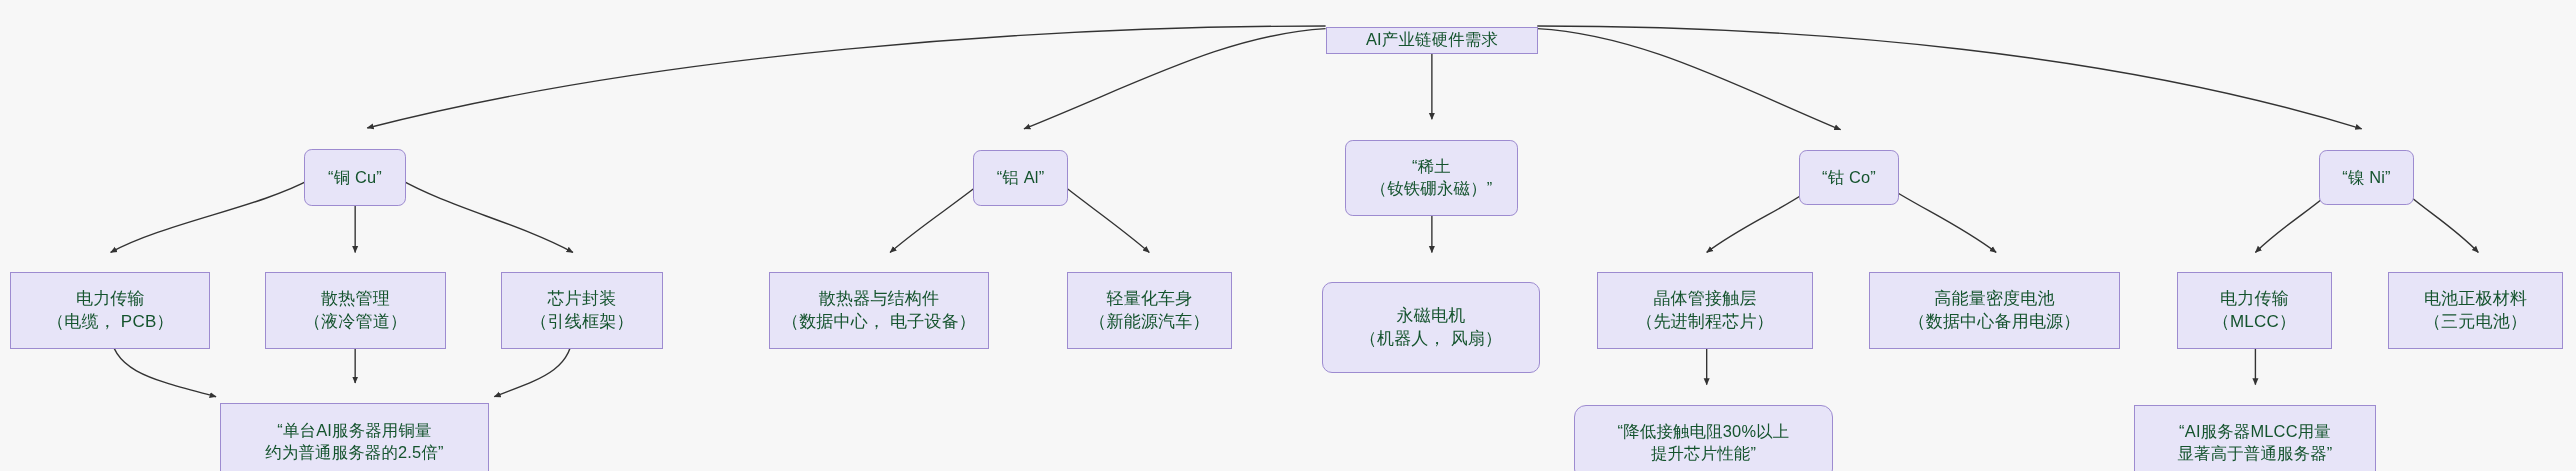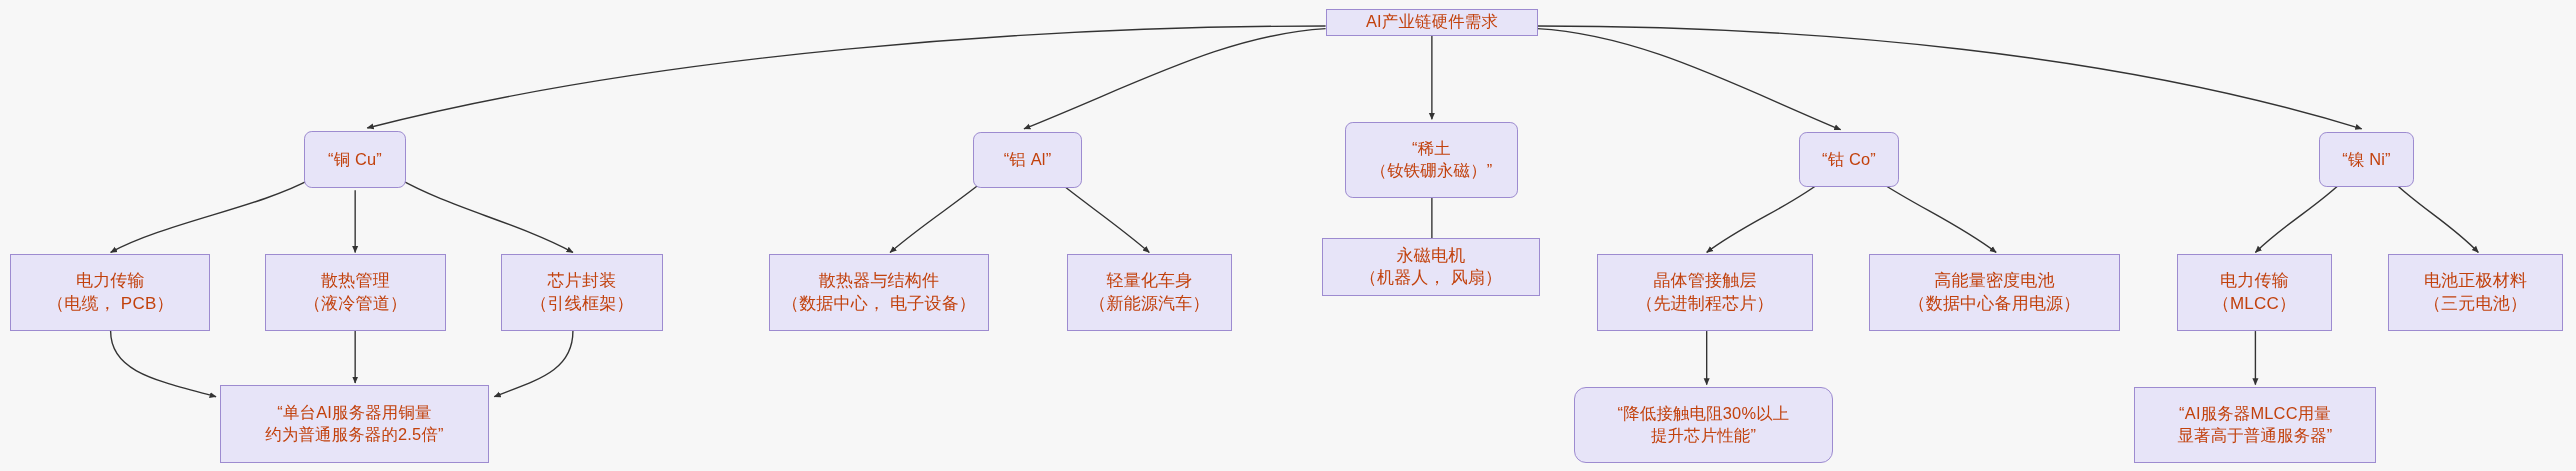--- a/index.html
+++ b/index.html
@@ -10,29 +10,30 @@
     overflow:hidden;
     position:relative;
   }
   #canvas{position:absolute;inset:0;width:2576px;height:472px;}
   svg.edges{position:absolute;left:0;top:0;width:2576px;height:472px;pointer-events:none;}
   .node{
     position:absolute;
     box-sizing:border-box;
     background:#e7e4f8;
     border:1.2px solid #9d8bd0;
-    color:#c2410c;
+    color:#14532d;
     display:flex;
     align-items:center;
     justify-content:center;
     text-align:center;
     line-height:1.32;
     white-space:pre-line;
     font-size:16.4px;
     letter-spacing:0.2px;
+    margin-top:18px;
   }
   .node.rounded{border-radius:7.8px;}
   .node.root{font-size:16.4px;}
   .node.leaf{font-size:17px;}
   .node.note{font-size:16.4px;}
 </style>
 </head>
 <body>
 
 <div id="canvas">
@@ -73,21 +74,21 @@
 
       <path d="M1975,383 L1975,445"></path>
       <path d="M2610,383 L2610,445"></path>
     </g>
   </svg>
 
   <div class="node root" style="left:1326px;top:8.6px;width:212px;height:27px;">AI产业链硬件需求</div>
 
   <div class="node rounded" style="left:304px;top:131px;width:102px;height:57px;">“铜 Cu”</div>
 
-  <div class="node rounded" style="left:973px;top:132px;width:109px;height:56px;">“铝 Al”</div>
+  <div class="node rounded" style="left:973px;top:132px;width:95px;height:56px;">“铝 Al”</div>
 
   <div class="node rounded" style="left:1345px;top:122px;width:173px;height:76px;">“稀土
 （钕铁硼永磁）”</div>
 
   <div class="node rounded" style="left:1799px;top:132px;width:100px;height:55px;">“钴 Co”</div>
 
   <div class="node rounded" style="left:2319px;top:132px;width:95px;height:55px;">“镍 Ni”</div>
 
   <div class="node leaf" style="left:10.4px;top:254px;width:200px;height:77px;">电力传输
 （电缆，  PCB）</div>
@@ -100,21 +101,21 @@
 
   <div class="node note" style="left:220px;top:385px;width:269px;height:78px;">“单台AI服务器用铜量
 约为普通服务器的2.5倍”</div>
 
   <div class="node leaf" style="left:769px;top:254px;width:220px;height:77px;">散热器与结构件
 （数据中心，  电子设备）</div>
 
   <div class="node leaf" style="left:1067px;top:254px;width:165px;height:77px;">轻量化车身
 （新能源汽车）</div>
 
-  <div class="node leaf" style="left:1322px;top:238px;width:218px;height:58px;">永磁电机
+  <div class="node leaf" style="left:1322px;top:264px;width:218px;height:91px;border-radius:10px;">永磁电机
 （机器人，  风扇）</div>
 
   <div class="node leaf" style="left:1597px;top:254px;width:216px;height:77px;">晶体管接触层
 （先进制程芯片）</div>
 
   <div class="node leaf" style="left:1869px;top:254px;width:251px;height:77px;">高能量密度电池
 （数据中心备用电源）</div>
 
   <div class="node note" style="left:1574px;top:387px;width:259px;height:76px;border-radius:12px;">“降低接触电阻30%以上
 提升芯片性能”</div>

